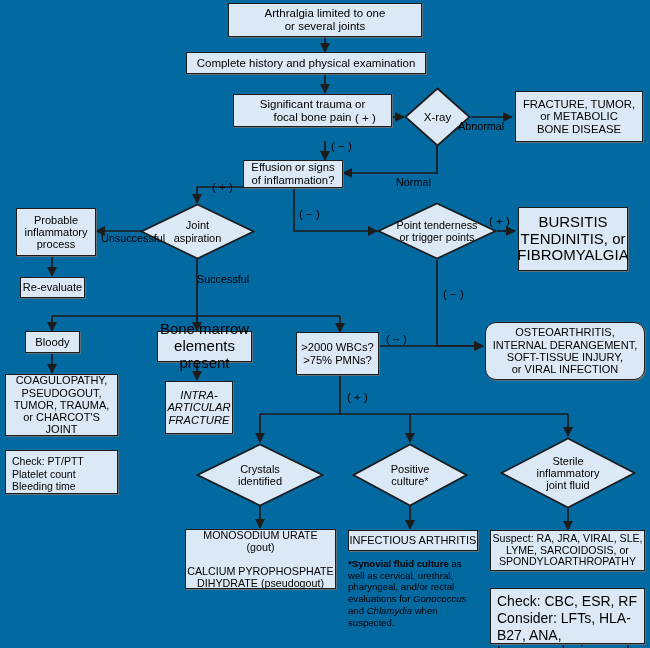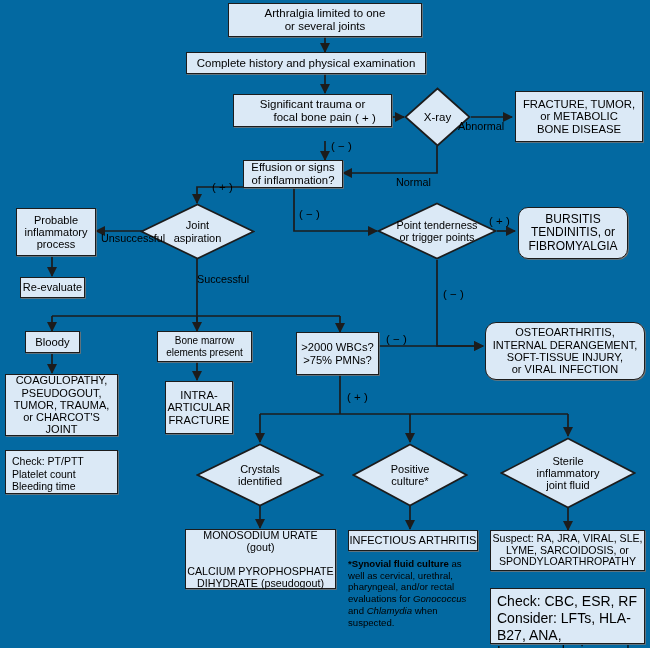--- a/index.html
+++ b/index.html
@@ -191,39 +191,39 @@
   <div class="node box" style="left:20px; top:277px; width:65px; height:21px; font-size:11px;">Re-evaluate</div>
 
   <div class="diamond-wrap" style="left:377px; top:202px; width:120px; height:58px;">
     <svg width="120" height="58" viewBox="0 0 120 58">
       <polygon points="60,1.5 118.5,29 60,56.5 1.5,29" fill="#dbe9f6" stroke="#1c1c1c" stroke-width="1.7"></polygon>
     </svg>
     <div class="diamond-label" style="font-size:10.8px;">Point tenderness
 or trigger points</div>
   </div>
 
-  <div class="node box" style="left:518px; top:207px; width:110px; height:52px; font-size:12px;border-radius:10px;">BURSITIS
+  <div class="node box" style="left:518px; top:207px; width:110px; height:64px; font-size:15px;">BURSITIS
 TENDINITIS, or
 FIBROMYALGIA</div>
 
   <div class="node box" style="left:25px; top:331px; width:55px; height:22px; font-size:11.3px;">Bloody</div>
 
   <div class="node box" style="left:5px; top:374px; width:113px; height:62px; font-size:11px;">COAGULOPATHY,
 PSEUDOGOUT,
 TUMOR, TRAUMA,
 or CHARCOT'S JOINT</div>
 
   <div class="txtbox" style="left:5px; top:450px; width:113px; height:44px; font-size:10.5px; padding:4px 0 0 6px;">Check: PT/PTT
           Platelet count
           Bleeding time</div>
 
-  <div class="node box" style="left:157px; top:331px; width:95px; height:31px; font-size:10px;">Bone marrow
+  <div class="node box" style="left:157px; top:331px; width:95px; height:31px; font-size:15px;">Bone marrow
 elements present</div>
 
-  <div class="node box" style="left:165px; top:381px; width:68px; height:53px; font-size:11.2px;">INTRA-
+  <div class="node box" style="left:165px; top:381px; width:68px; height:53px; font-size:11.2px;font-style:italic;">INTRA-
 ARTICULAR
 FRACTURE</div>
 
   <div class="node box" style="left:296px; top:332px; width:83px; height:43px; font-size:11.2px;">&gt;2000 WBCs?
 &gt;75% PMNs?</div>
 
   <div class="node box" style="left:485px; top:322px; width:160px; height:58px; font-size:11px;border-radius:11px;">OSTEOARTHRITIS,
 INTERNAL DERANGEMENT,
 SOFT-TISSUE INJURY,
 or VIRAL INFECTION</div>

